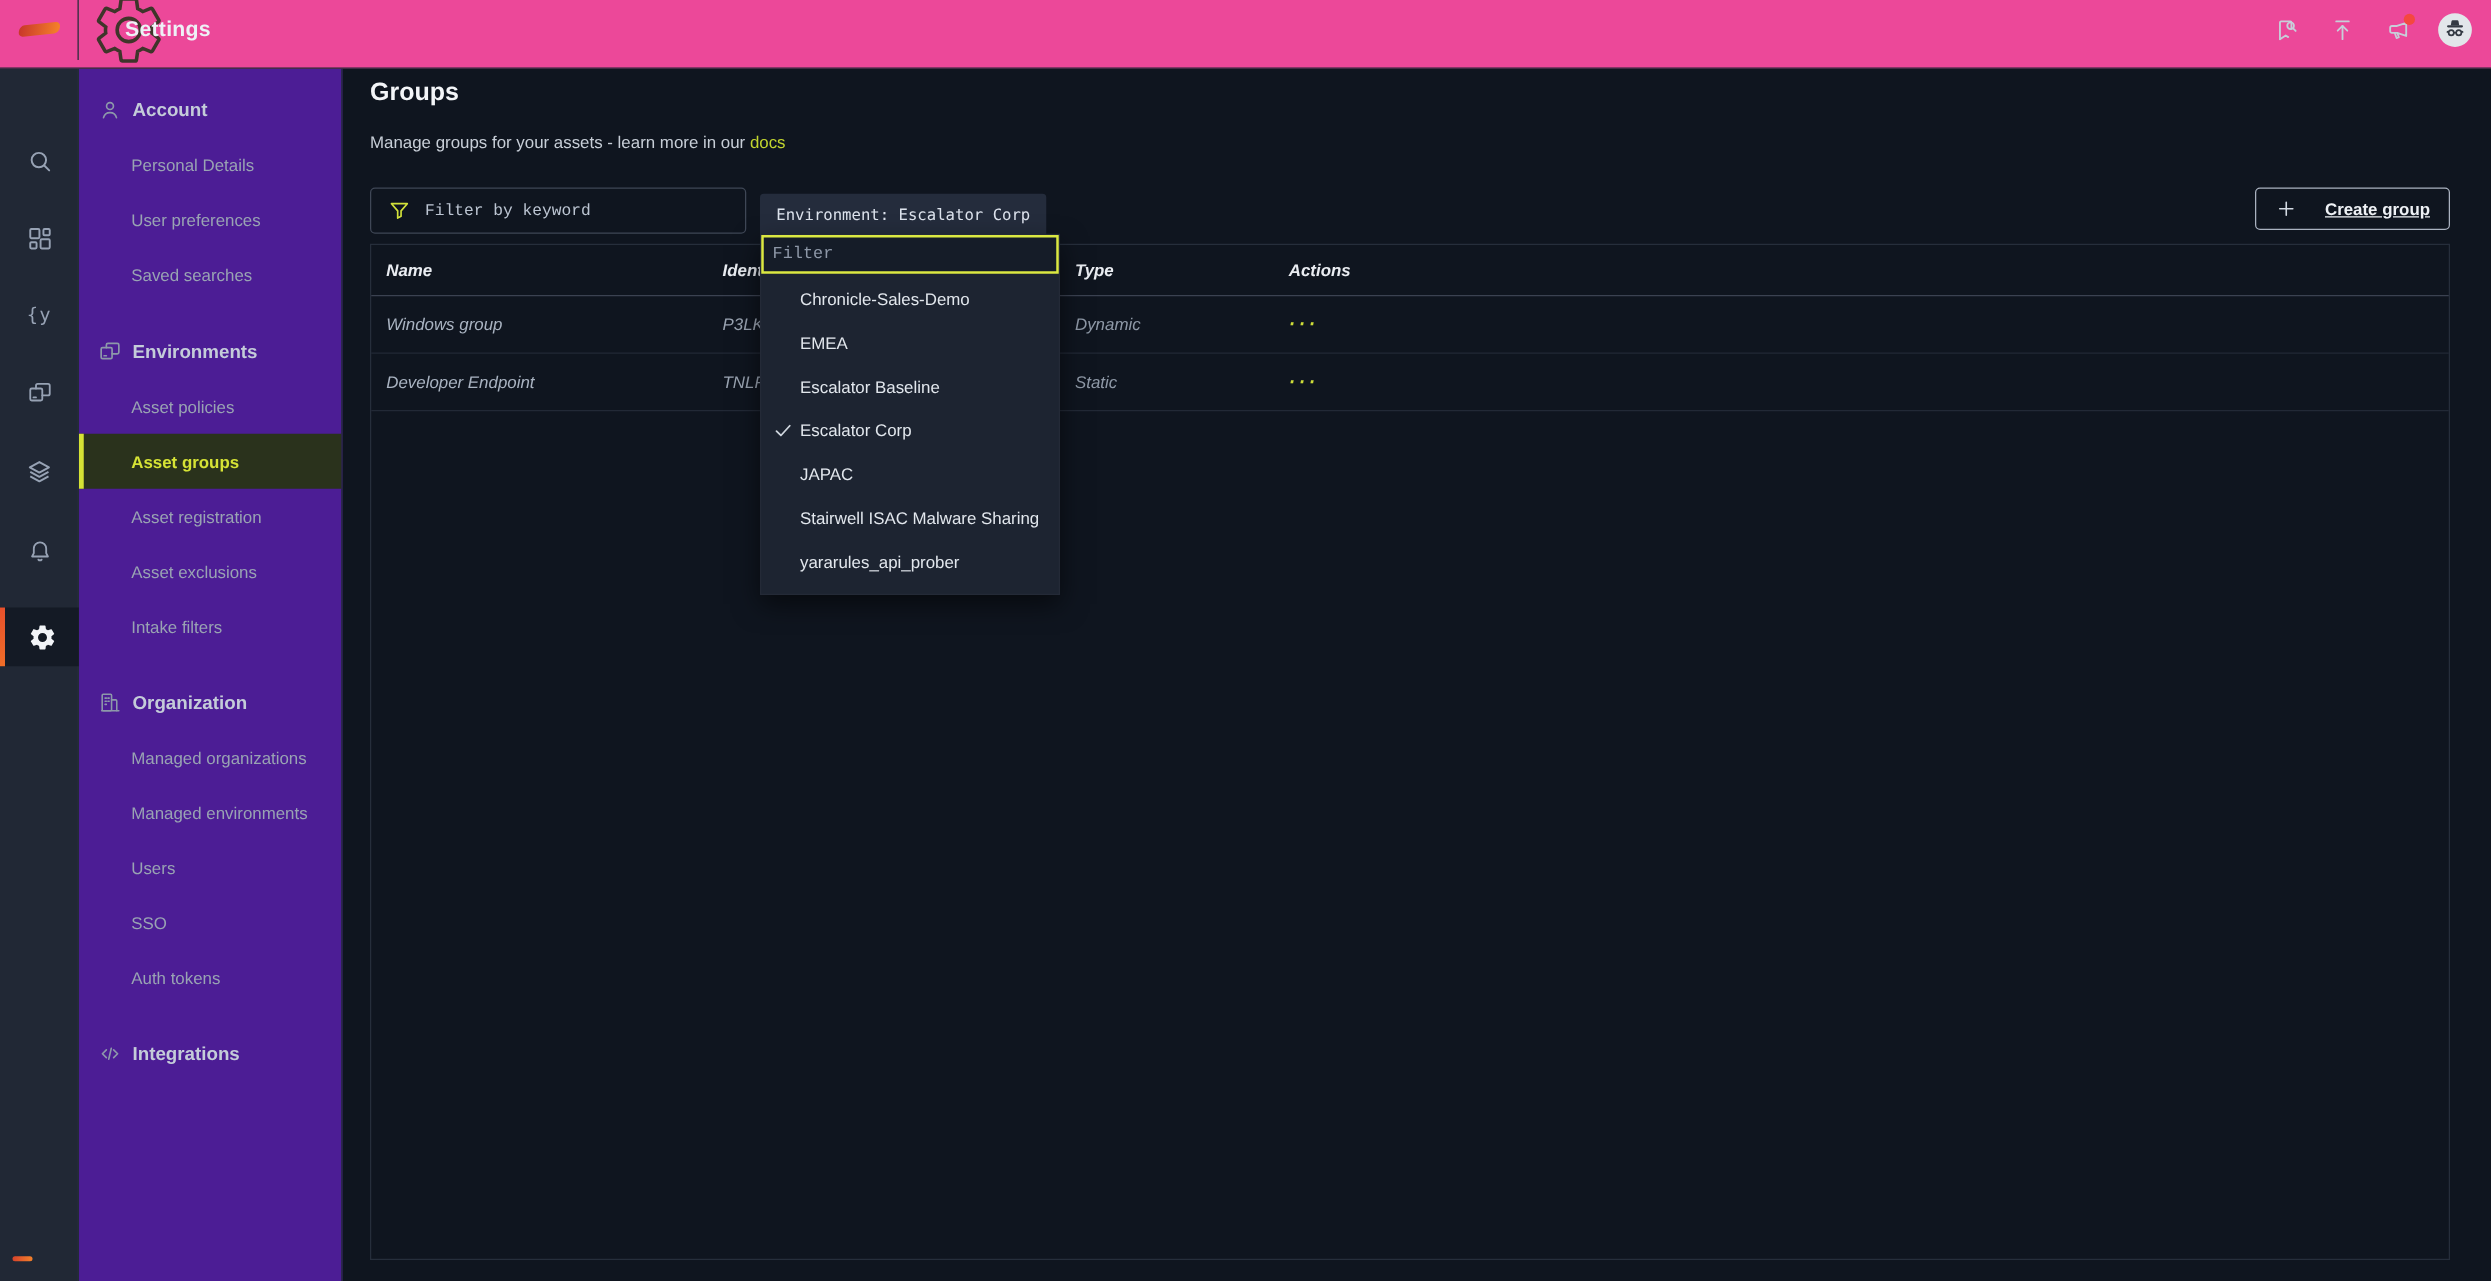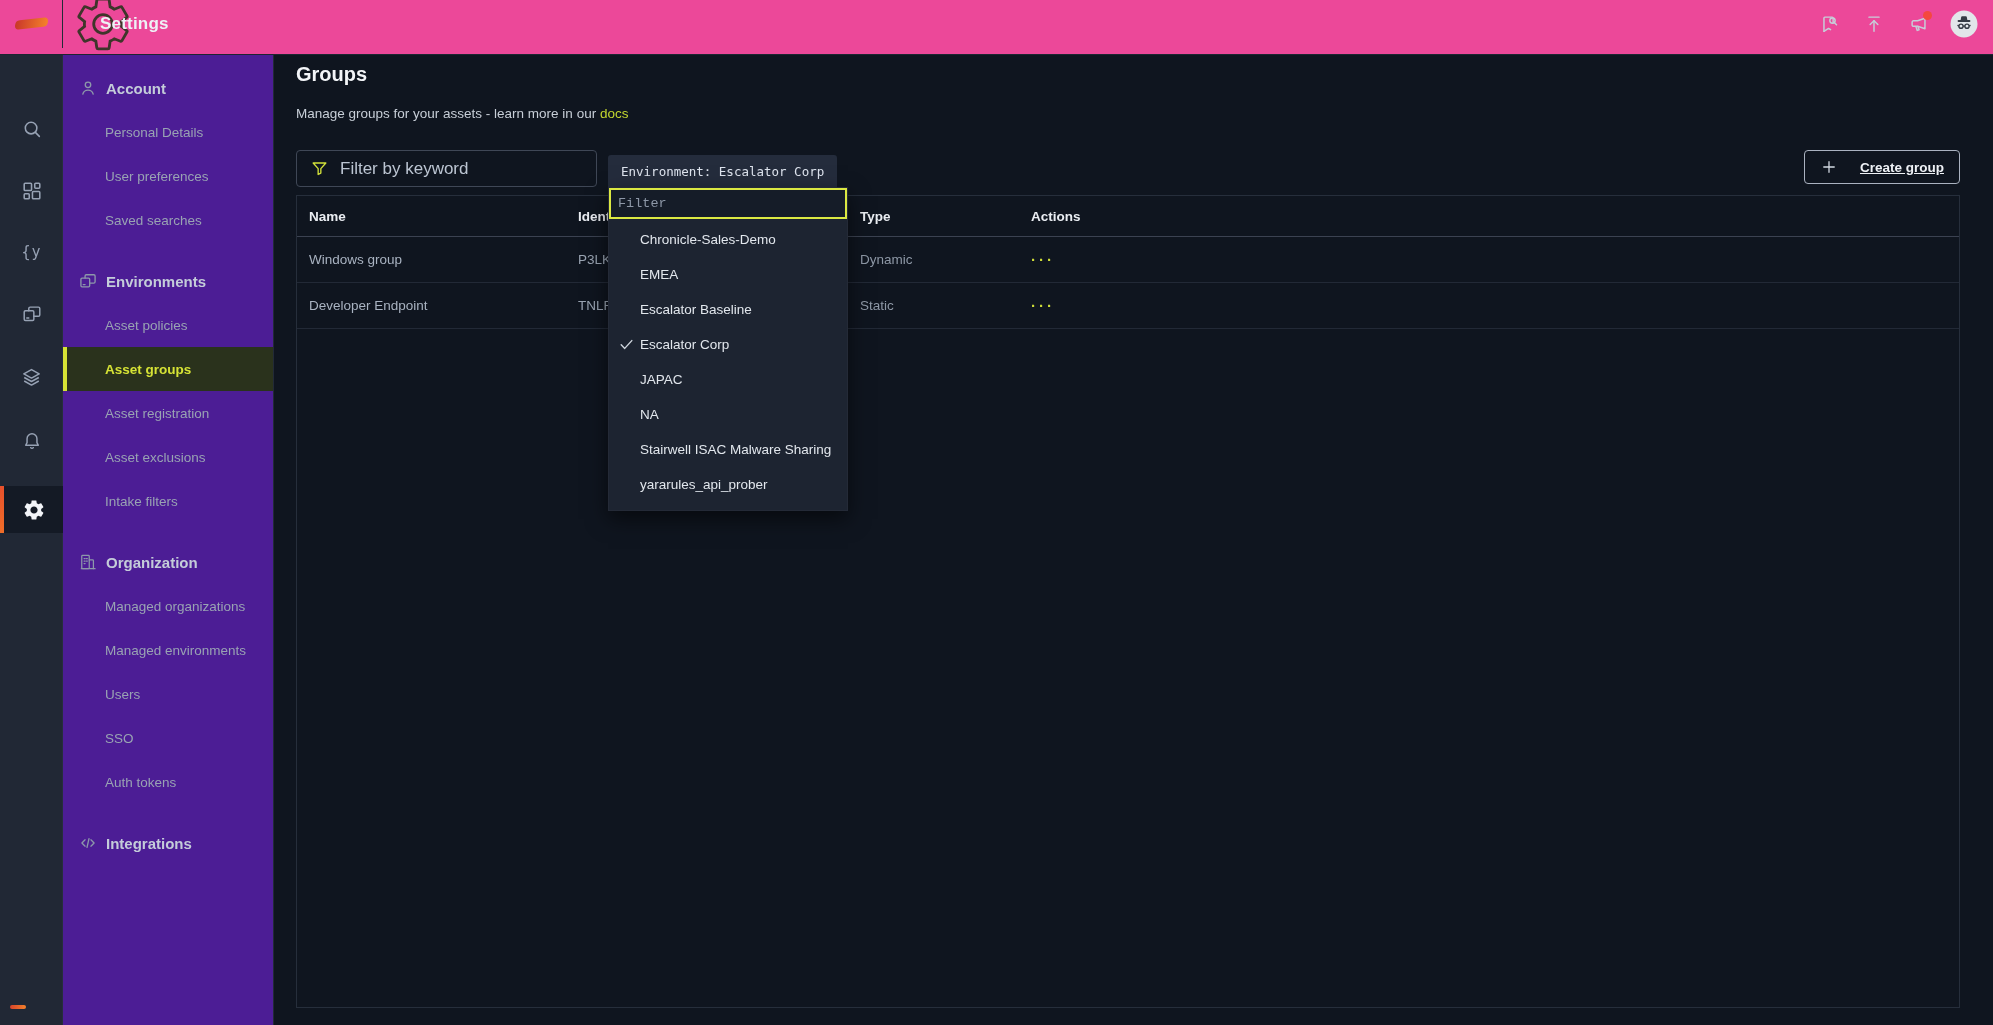--- a/index.html
+++ b/index.html
@@ -39,35 +39,35 @@
 
   
   .main { position:absolute; left:274px; top:49px; right:0; bottom:0; background:#0f151f; }
   .page-title { position:absolute; left:22px; top:11px; font-size:20px; line-height:28px; font-weight:700; color:#f3f5f8; }
   .page-subtitle { position:absolute; left:22px; top:55px; font-size:13.5px; line-height:20px; color:#c7ced7; }
   .docs-link { color:#c3d62f; text-decoration:none; cursor:pointer; }
 
   .kw-filter { position:absolute; left:22px; top:101px; width:301px; height:37px; border:1px solid #3f4756; border-radius:4px;
                display:flex; align-items:center; background:transparent; }
   .kw-filter .funnel { margin-left:13px; color:#d2e13a; }
-  .kw-filter input { flex:1; background:transparent; border:none; outline:none; color:#8b5cf6; font-size:17px; padding:0 10px 0 11px; font-family:Liberation Sans, sans-serif; }
+  .kw-filter input { flex:1; background:transparent; border:none; outline:none; color:#8b5cf6; font-size:13px; padding:0 10px 0 11px; font-family:Liberation Mono, monospace; }
   .kw-filter input::placeholder { color:#bcc5d2; }
 
   .env-chip { position:absolute; left:334px; top:106px; height:33px; background:#242c3c; border-radius:3px 3px 0 0;
               display:flex; align-items:center; padding:0 13px; cursor:pointer;
               font-family:"DejaVu Sans Mono",monospace; font-size:12.5px; color:#dde3ed; white-space:pre; }
 
   .create-btn { position:absolute; right:33px; top:101px; height:34px; border:1px solid #aab2c0; border-radius:4px; background:transparent;
                 display:flex; align-items:center; gap:22px; padding:0 15px; color:#eef1f5; font-size:13.5px; font-weight:700; cursor:pointer;
                 font-family:"Liberation Sans",sans-serif;text-decoration:underline; }
   .create-btn .plus { color:#d4dae3; }
 
   
   .grid-table { position:absolute; left:22px; right:33px; top:146px; bottom:17px; border:1px solid #262e3b; }
-  .t-row { display:grid; grid-template-columns:269px 282px 171px 1fr; align-items:center; padding-left:12px; }
+  .t-row { display:grid; grid-template-columns:269px 282px 171px 1fr; align-items:center; padding-left:12px;font-style:italic; }
   .t-head { height:41px; border-bottom:1px solid #3b4251; font-size:13.5px; font-weight:700; color:#eaedf2; }
   .t-data { height:46px; border-bottom:1px solid #222936; font-size:13.5px; cursor:pointer; }
   .c-name { color:#a9b3c1; }
   .c-id { color:#9aa4b2; }
   .c-type { color:#8e98a6; }
   .c-actions { color:#cddc39; font-size:15px; font-weight:700; letter-spacing:3px; cursor:pointer; }
 
   
   .env-dropdown { position:absolute; left:334px; top:138px; width:240px; background:#1d2431; z-index:200;
                   box-shadow:0 8px 20px rgba(0,0,0,.55); border:1px solid rgba(255,255,255,.03); }
@@ -290,23 +290,20 @@
       <div class="dd-option">
         <svg class="check" width="17" height="17" viewBox="0 0 24 24" fill="none" stroke="currentColor" stroke-width="2" stroke-linecap="round" stroke-linejoin="round">
             <path d="M4.5 12.5 9.5 17.5 19.5 6.5"></path>
           </svg>
         <span>Escalator Corp</span>
       </div>
       <div class="dd-option">
           <span>JAPAC</span>
         </div>
       <div class="dd-option">
-          <span>NA</span>
-        </div>
-      <div class="dd-option">
           <span>Stairwell ISAC Malware Sharing</span>
         </div>
       <div class="dd-option">
           <span>yararules_api_prober</span>
         </div>
     </div>
   </div>
 </main>
 
 </body></html>

